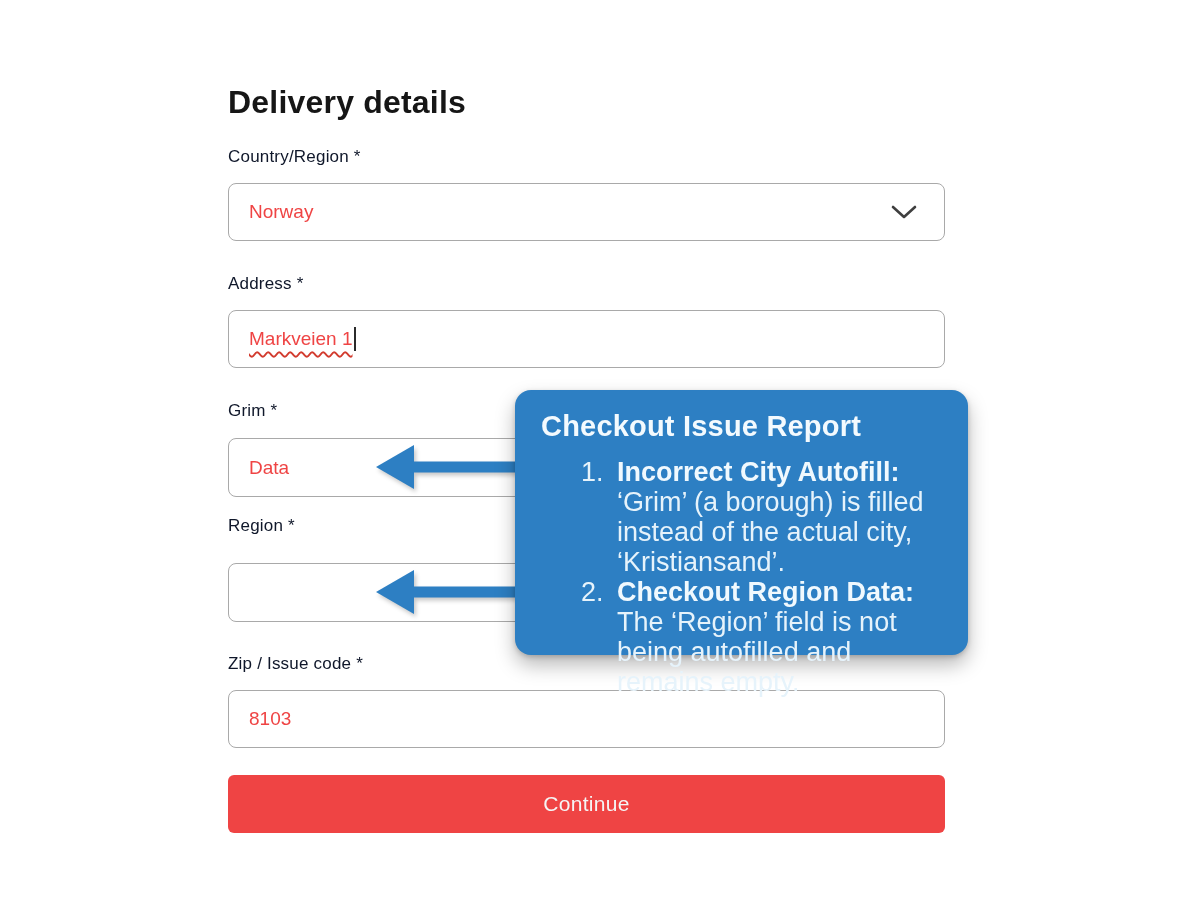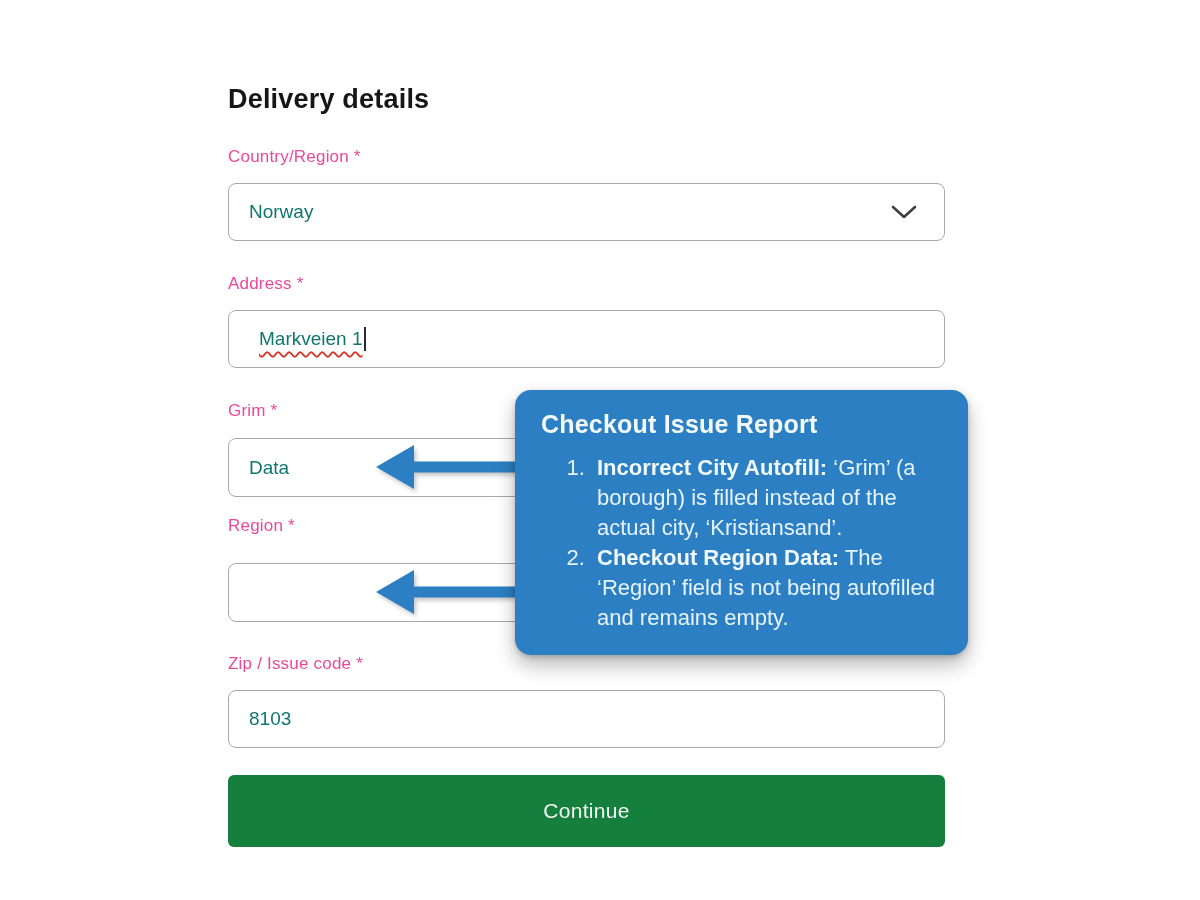--- a/index.html
+++ b/index.html
@@ -6,68 +6,67 @@
   html, body { background: #ffffff; }
   body {
     width: 1200px; height: 900px;
     position: relative;
     font-family: "Liberation Sans", sans-serif;
     color: #212121;
     overflow: hidden;
   }
   .page-title {
     position: absolute; left: 228px; top: 84px;
-    font-size: 27px; font-weight: 600; letter-spacing: .2px; color: #161616;
+    font-size: 32px; font-weight: 600; letter-spacing: .2px; color: #161616;
   }
   .field-label {
     position: absolute; left: 228px;
-    font-size: 17px; color: #ec4899; letter-spacing: .2px;
+    font-size: 17px; color: #0f172a; letter-spacing: .2px;
   }
   .field-box {
     position: absolute; left: 228px; width: 717px; height: 58px;
     border: 1px solid #a9a9a9; border-radius: 8px; background: #fff;
     display: flex; align-items: center; padding: 0 20px;
-    font-size: 19px; color: #0f766e; text-align: center;
+    font-size: 19px; color: #ef4444; text-align: center;
   }
   .chevron-wrap {
     position: absolute; right: 24px; top: 50%; transform: translateY(-50%);
     width: 32px; height: 18px; display: flex; align-items: center; justify-content: center;
   }
   .misspelled {
     text-decoration: underline wavy #d23b2e;
     text-decoration-thickness: 2px;
     text-underline-offset: 6px;
-    margin-left: 10px;
   }
   .caret {
     display: inline-block; width: 2px; height: 24px;
     background: #2b2b2b; margin-left: 1px; vertical-align: middle;
   }
   .continue-btn {
-    position: absolute; left: 228px; top: 775px; width: 717px; height: 72px;
-    background: #15803d; color: #f5f5f5; border: none; border-radius: 6px;
+    position: absolute; left: 228px; top: 775px; width: 717px; height: 58px;
+    background: #ef4444; color: #f5f5f5; border: none; border-radius: 6px;
     font-family: "Liberation Sans", sans-serif;
     font-size: 21px; font-weight: 400; letter-spacing: .3px;
     display: flex; align-items: center; justify-content: center;
     cursor: pointer;
   }
   .callout {
     position: absolute; left: 515px; top: 390px; width: 453px; height: 265px;
     background: #2d7fc3; border-radius: 16px;
     box-shadow: 0 10px 20px rgba(0,0,0,.28), 0 2px 5px rgba(0,0,0,.18);
     padding: 20px 24px 20px 26px;
     color: #e8f4fc;
   }
   .callout-title {
-    font-size: 25px; font-weight: 700; color: #f3fafe; letter-spacing: .2px;
+    font-size: 29px; font-weight: 700; color: #f3fafe; letter-spacing: .2px;
     margin-bottom: 14px;
   }
   .callout-list {
-    margin-left: 50px;
-    font-size: 22px; line-height: 30px; color: #e6f3fb;
+    margin-left: 70px;
+    font-size: 27px; line-height: 30px; color: #e6f3fb;
   }
   .callout-list li { padding-left: 6px; }
   .callout-list b { color: #f0f9fe; }
   .issue-arrow {
     position: absolute; left: 372px; width: 150px; height: 46px;
     filter: drop-shadow(2px 3px 2px rgba(0,0,0,.22));
   }
   .arrow-city { top: 444px; }
   .arrow-region { top: 569px; }
 </style>

